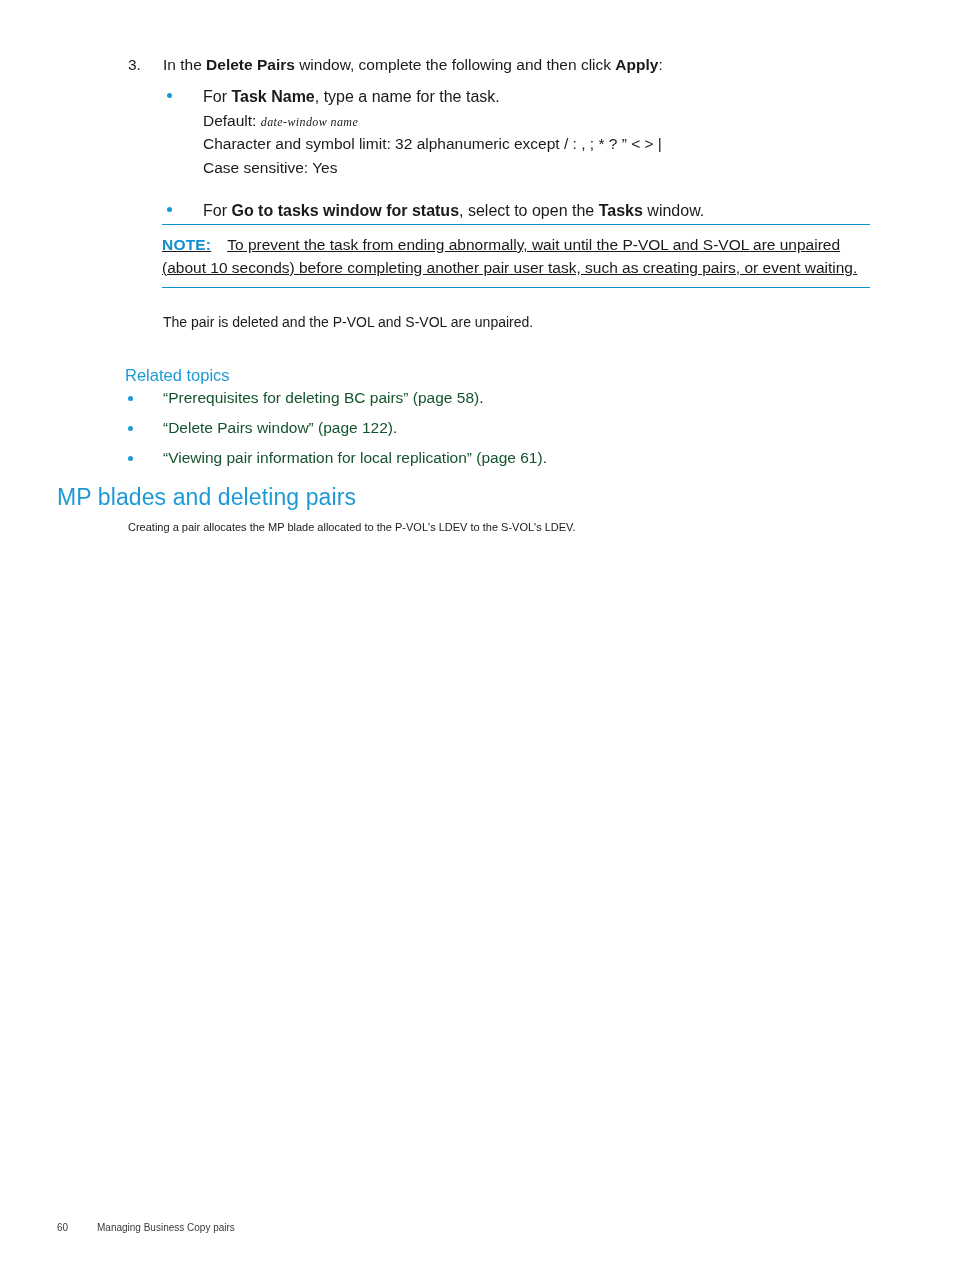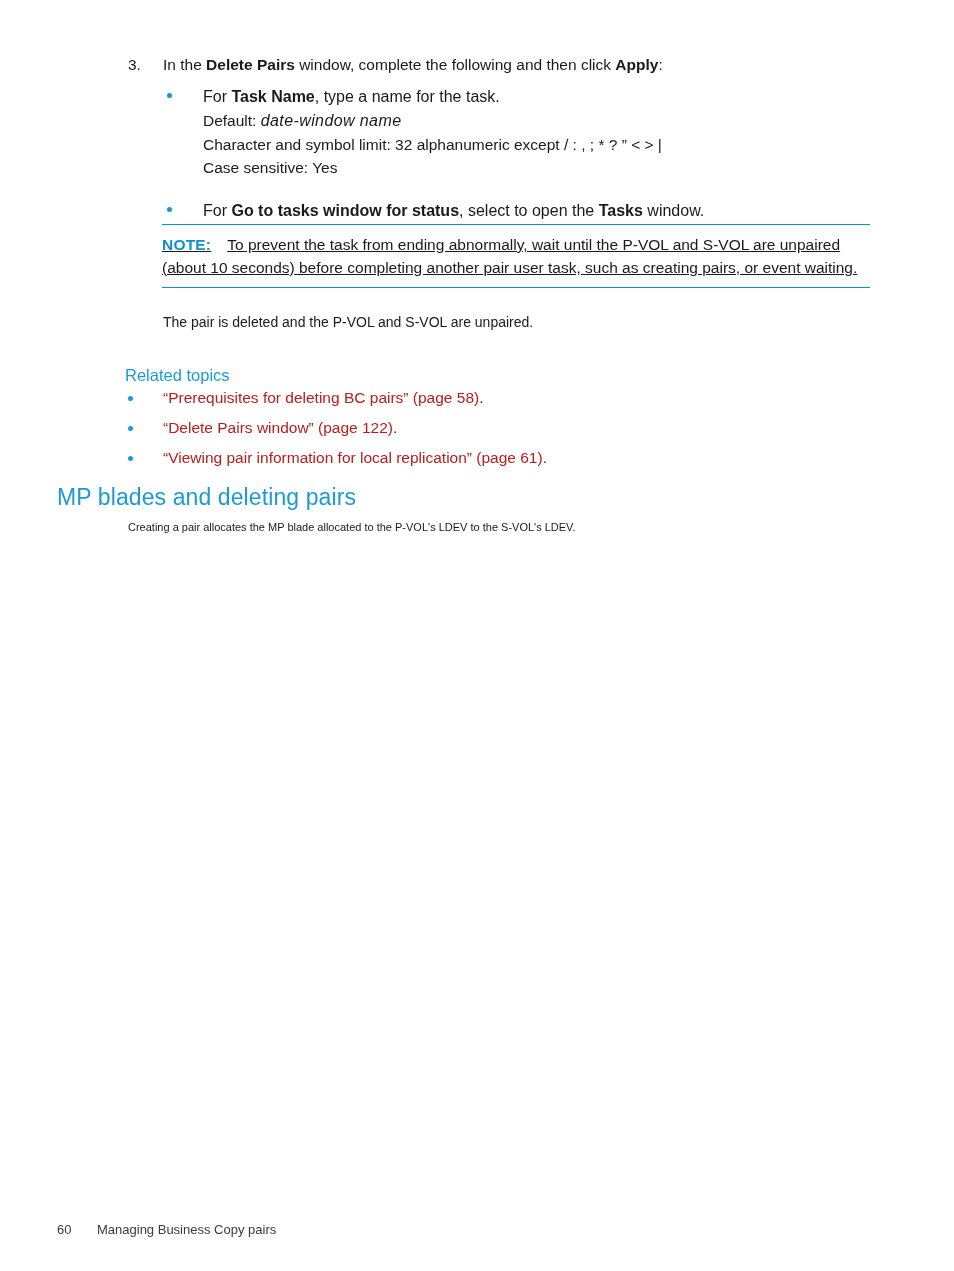--- a/index.html
+++ b/index.html
@@ -59,23 +59,23 @@
     height: 5px;
     border-radius: 50%;
     background: #0f9bd7;
   }
   .sub-line {
     margin-left: 75px;
     font-size: 15.5px;
     line-height: 1.5;
   }
   .mono-italic {
-    font-family: Liberation Sans, sans-serif;
+    font-family: Liberation Serif, serif;
     font-style: italic;
-    font-size: 16px;
+    font-size: 12px;
     letter-spacing: 0.4px;
   }
 
   .blk1 { position: absolute; left: 128px; top: 85px; width: 790px; }
   .blk2 { position: absolute; left: 128px; top: 199px; width: 790px; }
 
   
   .note {
     position: absolute;
     left: 162px;
@@ -133,21 +133,21 @@
   }
   .rel-item .dot {
     position: absolute;
     left: 3px;
     top: 8px;
     width: 5px;
     height: 5px;
     border-radius: 50%;
     background: #1c9ad6;
   }
-  .rel-link { color: #b91c1c; }
+  .rel-link { color: #14532d; }
   .rel-dot-end { color: #1a1a1a; }
 
   
   .sec-head {
     position: absolute;
     left: 57px;
     top: 484px;
     font-size: 23px;
     color: #1c9ad6;
     letter-spacing: 0.1px;
@@ -159,21 +159,21 @@
     width: 770px;
     font-size: 11px;
     line-height: 1.45;
   }
 
   
   .footer {
     position: absolute;
     left: 57px;
     top: 1222px;
-    font-size: 13px;
+    font-size: 10px;
     color: #3a3a3a;
   }
   .footer .pg { display: inline-block; width: 40px; }
 </style>
 </head>
 <body>
 
 <div class="page">
 
   <div class="step">

